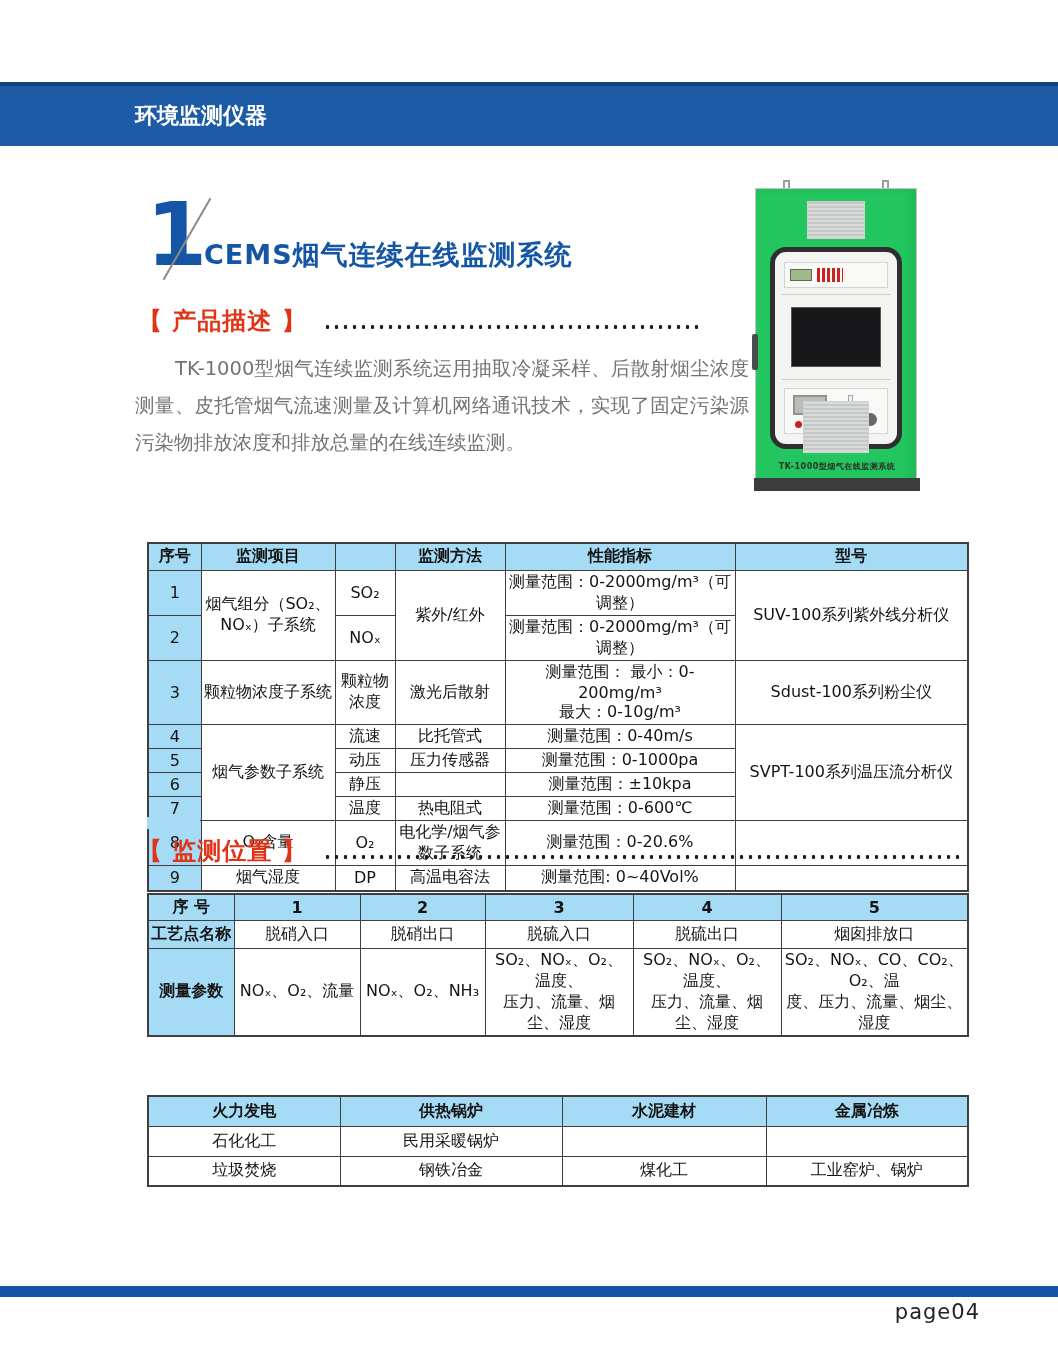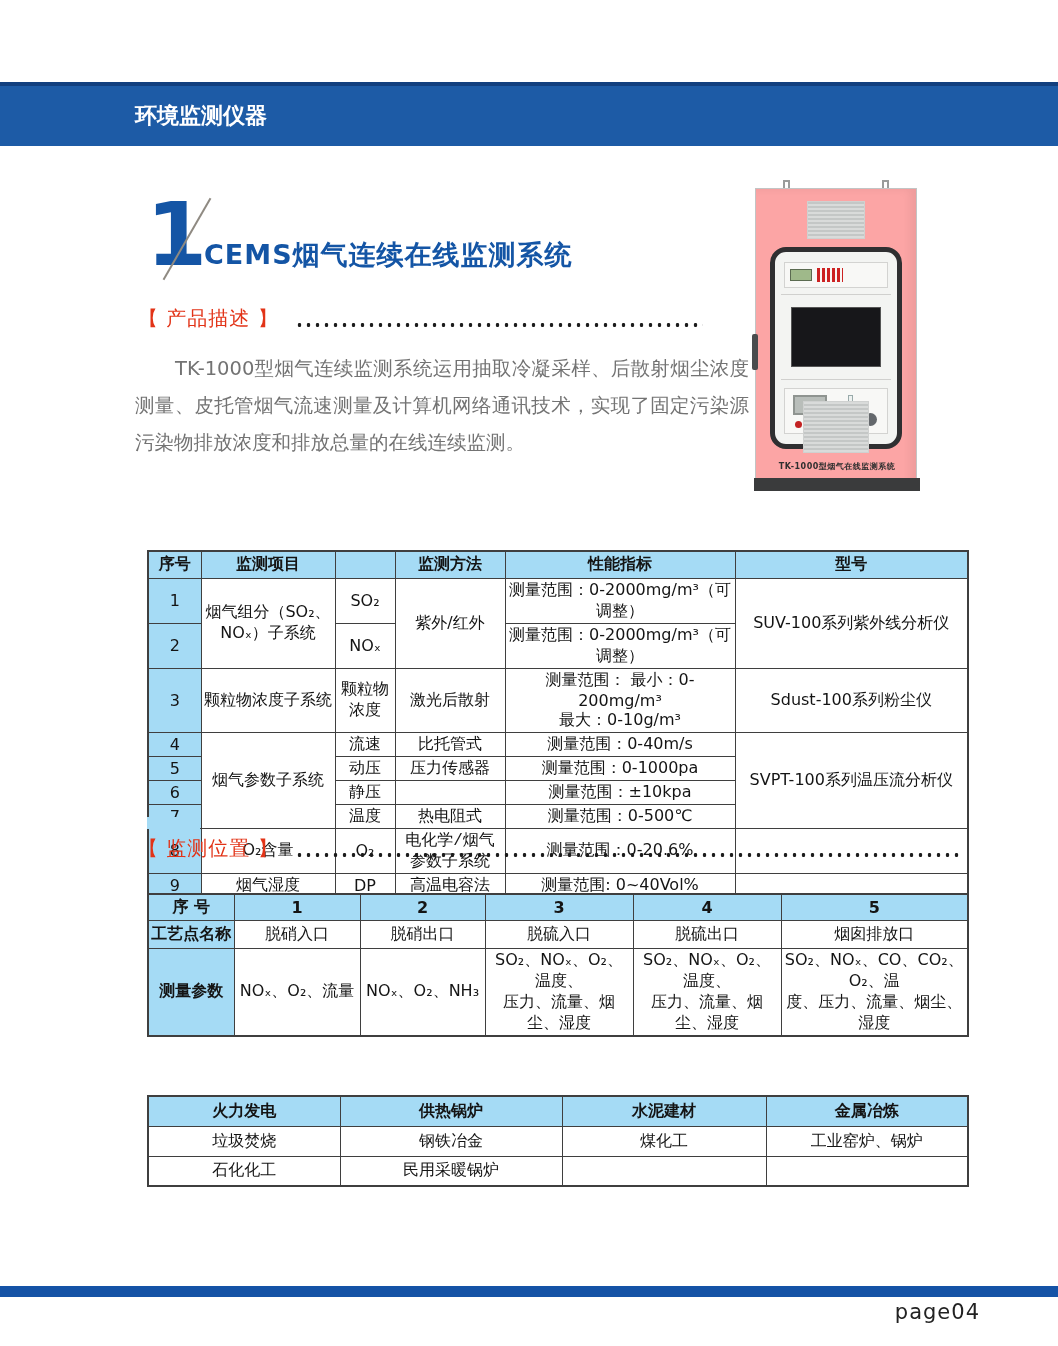--- a/index.html
+++ b/index.html
@@ -17,35 +17,35 @@
   
   .big-num { position:absolute; left:146px; top:190px; font-size:88px; line-height:90px;
              font-weight:bold; color:#1455a5; }
   .slash { position:absolute; left:186px; top:192px; width:2px; height:94px;
            background:#8f8a82; transform:rotate(30deg); }
   .sec-title { position:absolute; left:204px; top:237px; font-size:27px;
                font-weight:bold; color:#1455a5; letter-spacing:1px; }
 
   
   .sec-label { position:absolute; display:flex; align-items:center; }
-  .sec-label .txt { color:#e23317; font-weight:normal; font-size:20px; letter-spacing:1px; white-space:nowrap; }
+  .sec-label .txt { color:#e23317; font-weight:bold; font-size:24px; letter-spacing:1px; white-space:nowrap; }
   .sec-label .dots { flex:1; height:6px; margin-left:16px; margin-top:12px;
     background-image:radial-gradient(circle, #1c1c1c 1.7px, transparent 2.1px);
     background-size:9px 6px; background-repeat:repeat-x; background-position:0 center; }
 
   
   .desc { position:absolute; left:135px; top:350px; width:614px;
           font-size:19.5px; line-height:37px; color:#737373; text-align:justify;
           text-indent:40px; }
 
   
   .cabinet { position:absolute; left:755px; top:180px; width:162px; height:310px; }
   .cab-hook { position:absolute; top:0; width:7px; height:9px; border:2px solid #9a9c9b; border-bottom:none; }
   .cab-body { position:absolute; left:0; top:8px; width:162px; height:302px;
-              background:#fca5a5; border:1px solid #c2c4c4; box-shadow:inset -6px 0 8px rgba(0,0,0,0.06); }
+              background:#22c55e; border:1px solid #c2c4c4; box-shadow:inset -6px 0 8px rgba(0,0,0,0.06); }
   .vent { position:absolute; left:50%; transform:translateX(-50%);
           background:repeating-linear-gradient(0deg,#d9dbda 0 2px,#c4c7c6 2px 4px);
           border:1px solid #cfd1d0; }
   .vent.top { top:12px; width:58px; height:38px; }
   .vent.bottom { bottom:36px; width:66px; height:52px; }
   .cab-window { position:absolute; left:14px; top:58px; width:132px; height:202px;
                 border:5px solid #2f2f31; border-radius:16px; background:#f3f4f2; overflow:hidden; }
   .inst1 { margin:10px 9px 6px; height:26px; background:#f8f8f6; border:1px solid #d3d3d1;
            display:flex; align-items:center; gap:5px; padding:0 5px; }
   .lcd-green { width:22px; height:12px; background:#9fb98a; border:1px solid #5b6b50; }
@@ -68,21 +68,21 @@
   .handle { position:absolute; left:-4px; top:145px; width:6px; height:36px; background:#4a4c4e; border-radius:2px; }
 
   
   table.tbl { position:absolute; border-collapse:collapse; table-layout:fixed; }
   table.tbl td { border:1.6px solid #3f3f3f; text-align:center; vertical-align:middle;
                  color:#141414; font-size:16px; padding:1px 2px; overflow:hidden; }
   table.tbl { border:2px solid #3f3f3f; }
   td.hd { background:#a5dbf5; font-weight:bold; font-size:17px; }
   td.seq { background:#a5dbf5; font-size:16px; color:#2b2b2b; }
   td.perf { font-size:15.5px; white-space:pre-line; }
-  td.small { font-size:11.5px;font-family:Liberation Mono, monospace; }
+  td.small { font-size:11.5px; }
   td.pre { white-space:pre-line; font-size:15.5px; }
   .seq-tab { position:absolute; left:147px; top:817px; width:53px; height:12px; background:#a5dbf5; }
 
   
   .footer-bar { position:absolute; left:0; top:1286px; width:1058px; height:11px; background:#1553a6; }
   .page-num { position:absolute; right:78px; top:1300px; font-size:21px; color:#222222; letter-spacing:1px;text-align:right; }
 </style>
 </head>
 <body>
 
@@ -129,21 +129,21 @@
       <div class="cab-brand">
         <span class="logo-mark"></span><span>山东新泽仪器有限公司</span>
       </div>
       <div class="vent bottom"></div>
       <div class="plinth"></div>
       <div class="handle"></div>
     </div>
   </div>
 
 
-  <table class="tbl" style="left:147px; top:542px; width:820px;margin-top:8px;">
+  <table class="tbl" style="left:147px; top:542px; width:820px;">
     <colgroup>
         <col style="width:53px">
         <col style="width:134px">
         <col style="width:60px">
         <col style="width:110px">
         <col style="width:230px">
         <col style="width:233px">
       </colgroup>
     <tbody>
         <tr style="height:27px">
@@ -193,21 +193,21 @@
     <tr style="height:24px">
       <td class="seq">6</td>
       <td>静压</td>
       <td></td>
       <td class="perf">测量范围：±10kpa</td>
     </tr>
     <tr style="height:24px">
       <td class="seq">7</td>
       <td>温度</td>
       <td>热电阻式</td>
-      <td class="perf">测量范围：0-500℃</td>
+      <td class="perf">测量范围：0-600℃</td>
     </tr>
     <tr style="height:26px">
       <td class="seq">8</td>
       <td>O₂含量</td>
       <td>O₂</td>
       <td class="small">电化学/烟气参数子系统</td>
       <td class="perf">测量范围：0-20.6%</td>
       <td></td>
     </tr>
     <tr style="height:26px">
@@ -276,30 +276,30 @@
         <col style="width:202px">
       </colgroup>
     <tbody>
         <tr style="height:30px">
       <td class="hd">火力发电</td>
       <td class="hd">供热锅炉</td>
       <td class="hd">水泥建材</td>
       <td class="hd">金属冶炼</td>
     </tr>
     <tr style="height:30px">
+      <td>石化化工</td>
+      <td>民用采暖锅炉</td>
+      <td></td>
+      <td></td>
+    </tr>
+    <tr style="height:30px">
       <td>垃圾焚烧</td>
       <td>钢铁冶金</td>
       <td>煤化工</td>
       <td>工业窑炉、锅炉</td>
     </tr>
-    <tr style="height:30px">
-      <td>石化化工</td>
-      <td>民用采暖锅炉</td>
-      <td></td>
-      <td></td>
-    </tr>
   </tbody>
     </table>
 
   <div class="footer-bar"></div>
   <div class="page-num">page04</div>
 
 </div>
 
 </body></html>

